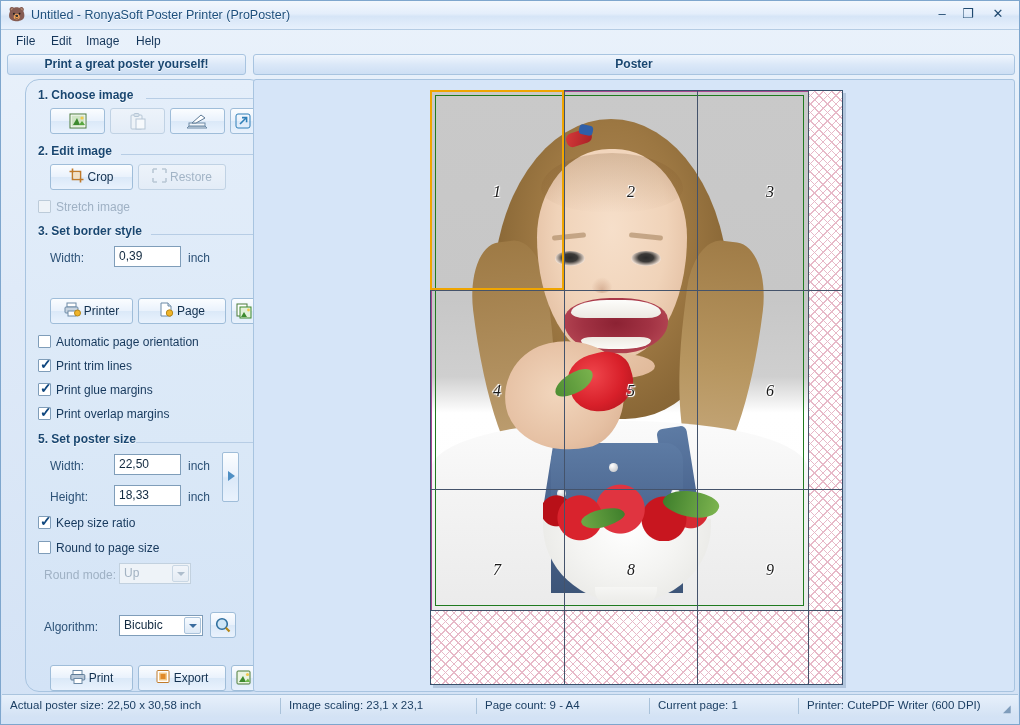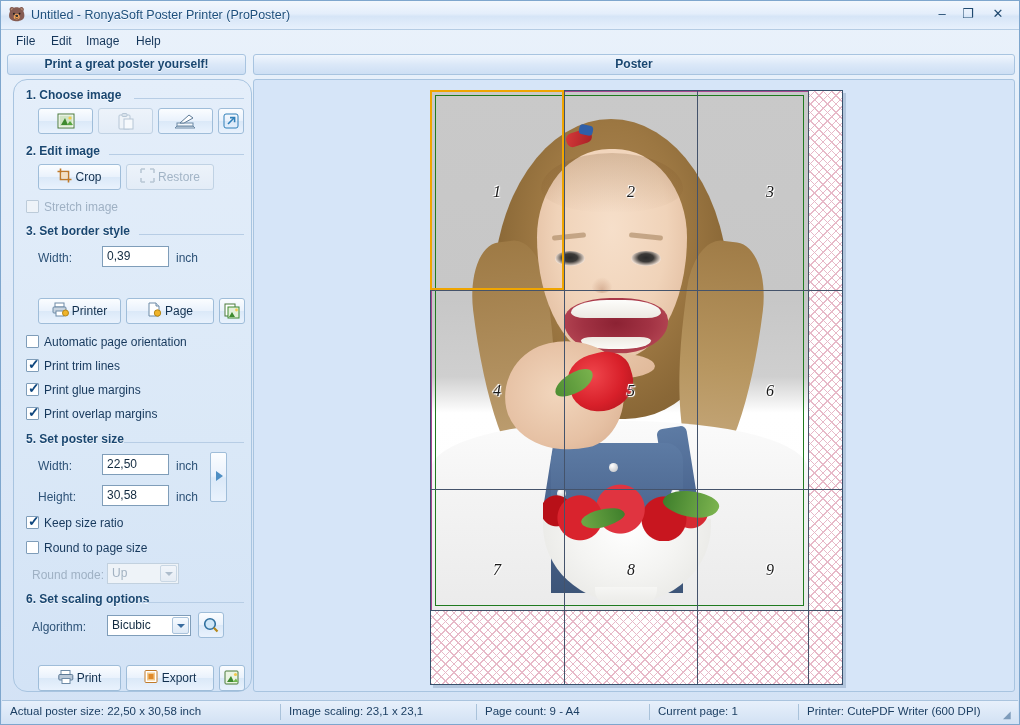--- a/index.html
+++ b/index.html
@@ -53,21 +53,21 @@
     background:linear-gradient(to bottom,#f0f6fd 0%,#dbe8f8 50%,#cddff4 100%);
     border:1px solid #a8c4e0;border-radius:3px;
     text-align:center;line-height:19px;
     font-size:12px;font-weight:bold;color:#1a4771;
     text-shadow:0 1px 0 rgba(255,255,255,.8);
   }
   #cap-left{left:6px;top:53px;width:239px;}
   #cap-right{left:252px;top:53px;width:762px;}
 
   #left-panel{
-    position:absolute;left:12px;top:78px;width:239px;height:613px;
+    position:absolute;left:24px;top:78px;width:239px;height:613px;
     box-sizing:border-box;
     background:linear-gradient(to bottom,#e4eefa 0%,#dae8f7 60%,#d3e3f6 100%);
     border:1px solid #a8c4e0;border-radius:14px;
   }
   #right-panel{
     position:absolute;left:252px;top:78px;width:762px;height:613px;
     box-sizing:border-box;
     background:#d6e5f8;
     border:1px solid #a8c4e0;border-radius:3px;
   }
@@ -277,21 +277,21 @@
   }
   .cellnum{
     position:absolute;width:24px;height:16px;margin-left:-12px;
     text-align:center;font-family:"Liberation Serif", serif;
     font-style:italic;font-size:16px;color:#1a1a1a;
     text-shadow:0 0 2px #fff,0 0 3px #fff,1px 1px 0 #fff,-1px -1px 0 #fff;
     pointer-events:none;
   }
   
   #statusbar{
-    position:absolute;left:1px;right:1px;bottom:1px;height:22px;
+    position:absolute;left:1px;right:1px;bottom:7px;height:22px;
     background:linear-gradient(to bottom,#e7f0fb,#d3e2f4);
     border-top:1px solid #aac4de;
   }
   .scell{
     position:absolute;top:0;height:22px;line-height:21px;
     font-size:11.5px;color:#1c3f63;padding-left:8px;
     box-sizing:border-box;
   }
   .sdiv{position:absolute;top:3px;width:1px;height:16px;background:#a9c2da;}
   #grip{position:absolute;right:3px;bottom:2px;width:12px;height:12px;color:#7e9cbb;font-size:10px;line-height:12px;}
@@ -451,21 +451,21 @@
 
     <div class="sect" style="top:352px">
       <span>5. Set poster size</span>
       <span class="rule" style="width:120px"></span>
     </div>
     <div class="flabel" style="left:24px;top:378px">Width:</div>
     <div class="fld" style="left:88px;top:374px;width:67px">22,50</div>
     <div class="unit" style="left:162px;top:378px">inch</div>
 
     <div class="flabel" style="left:24px;top:409px">Height:</div>
-    <div class="fld" style="left:88px;top:405px;width:67px">30,58</div>
+    <div class="fld" style="left:88px;top:405px;width:67px">18,33</div>
     <div class="unit" style="left:162px;top:409px">inch</div>
 
     <div id="ratio-btn" style="top:372px">
       <i></i>
     </div>
 
     <div class="cbrow" style="top:435px">
       <span class="cbox">
           <span class="tick">✓</span>
         </span>
@@ -476,24 +476,20 @@
       <span>Round to page size</span>
     </div>
     <div class="flabel dis" style="left:18px;top:487px">Round mode:</div>
     <div class="combo dis" style="left:93px;top:483px;width:72px">
       <span>Up</span>
       <span class="arrowbox">
           <i></i>
         </span>
     </div>
 
-    <div class="sect" style="top:512px">
-      <span>6. Set scaling options</span>
-      <span class="rule" style="width:105px"></span>
-    </div>
     <div class="flabel" style="left:18px;top:539px">Algorithm:</div>
     <div class="combo" style="left:93px;top:535px;width:84px">
       <span>Bicubic</span>
       <span class="arrowbox">
           <i></i>
         </span>
     </div>
     <div class="tbtn" style="left:184px;top:532px;width:26px;height:26px">
       <span class="ico" style="margin-top:4px">
         <svg width="16" height="16" viewBox="0 0 16 16">

